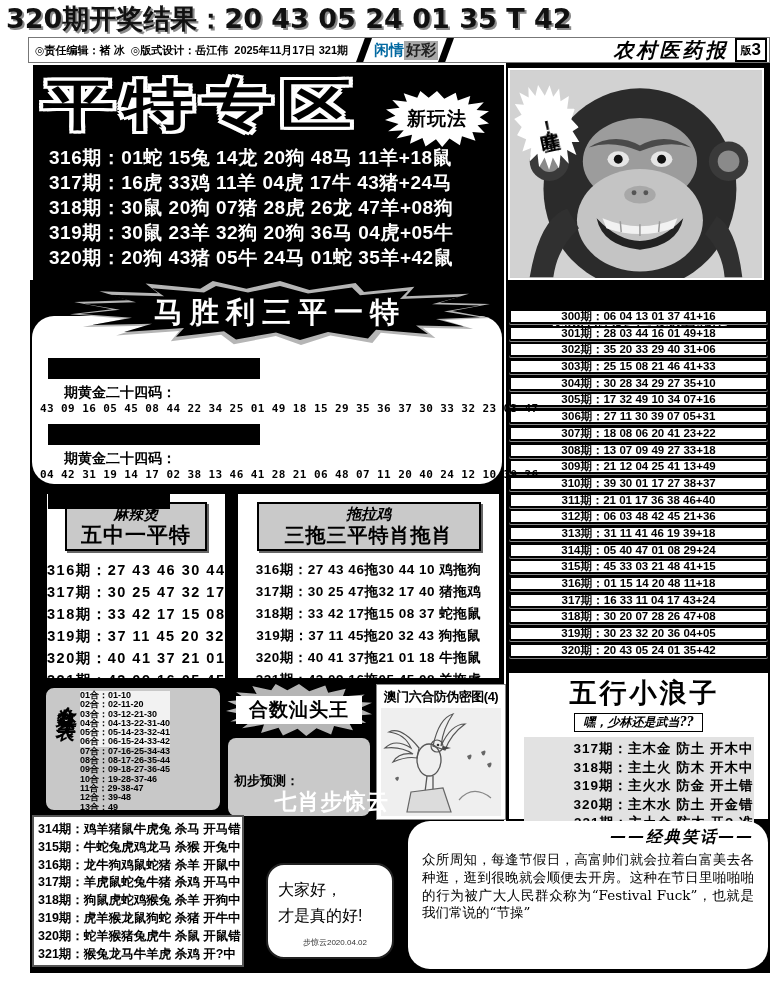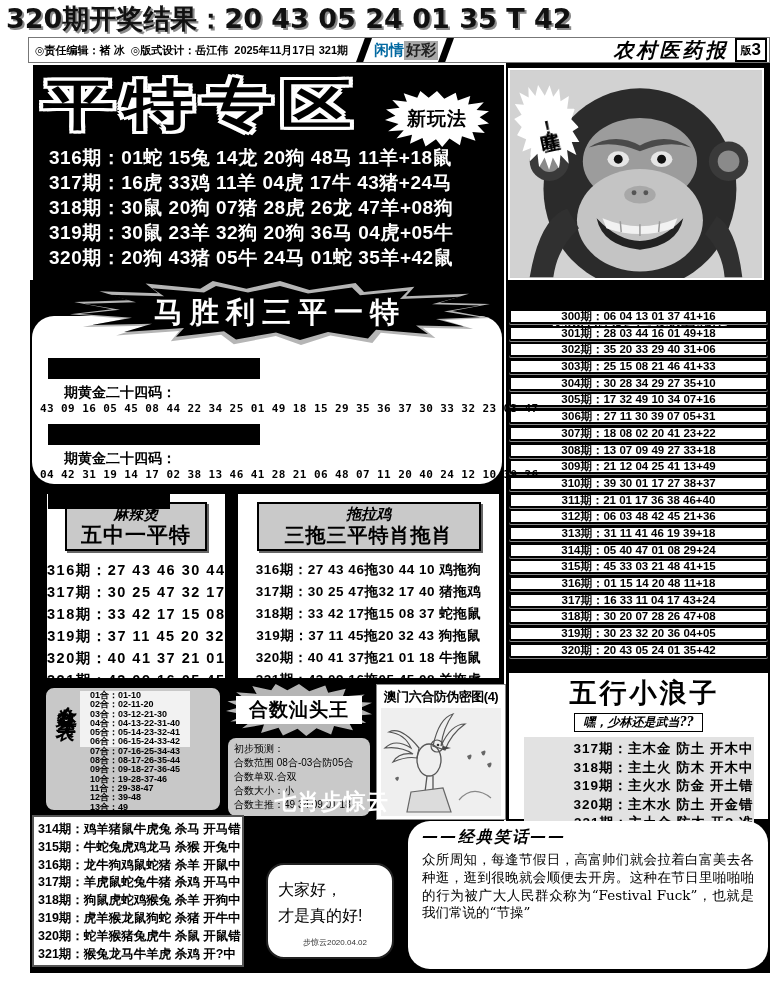--- a/index.html
+++ b/index.html
@@ -73,29 +73,29 @@
   .script-t{font-family:"DejaVu Serif","Liberation Serif",serif;font-style:italic;font-weight:bold;font-size:15px;line-height:17px;}
   .pred-title{font-size:21px;font-weight:bold;letter-spacing:1px;line-height:24px;white-space:nowrap;}
   .box-b .pred-title{font-size:20px;}
   .pred-rows{margin-top:8px;text-align:center;}
   .mala-row{font-size:14.5px;font-weight:bold;line-height:22px;letter-spacing:1.5px;white-space:nowrap;}
   .tuola-row{font-size:13.5px;font-weight:bold;line-height:22px;letter-spacing:0.5px;white-space:nowrap;}
   
   .heshu{position:absolute;left:14px;top:623px;width:178px;height:126px;background:#c8c8c8;border:2px solid #000;border-radius:10px;box-sizing:border-box;display:flex;}
   .heshu-vtitle{writing-mode:vertical-rl;text-orientation:upright;font-weight:bold;font-size:19px;font-style:italic;letter-spacing:4px;margin:2px 2px 0 6px;}
   .heshu-rows{margin-top:3px;}
-  .heshu-row{font-size:9px;font-weight:bold;line-height:9.3px;white-space:nowrap;padding:0 10px;}
+  .heshu-row{font-size:9px;font-weight:bold;line-height:9.3px;white-space:nowrap;padding:0 0;}
   .heshu-rows .heshu-row:nth-child(-n+6){background:#f2f2f2;}
   
   .shantou{position:absolute;left:196px;top:621px;width:146px;height:134px;}
   .shantou-burst{position:absolute;left:0;top:0;width:146px;height:52px;background:#b5b5b5;}
   .shantou-tbox{position:absolute;left:10px;top:12px;width:126px;height:28px;background:#fff;display:flex;align-items:center;justify-content:center;}
   .shantou-tbox span{font-size:19px;font-weight:bold;letter-spacing:1px;}
   .shantou-panel{position:absolute;left:2px;top:54px;width:142px;height:78px;background:#c9c9c9;border-radius:8px;padding:4px 0 0 6px;box-sizing:border-box;}
-  .shantou-line{font-size:10px;font-weight:normal;line-height:14px;white-space:nowrap;}
+  .shantou-line{font-size:13px;font-weight:bold;line-height:14px;white-space:nowrap;margin-top:32px;}
   
   .miti{position:absolute;left:346px;top:621px;width:130px;height:136px;background:#fff;border:1px solid #888;box-sizing:border-box;}
   .miti-title{font-size:13px;font-weight:bold;text-align:center;margin-top:3px;letter-spacing:-0.5px;white-space:nowrap;}
   .miti svg{display:block;margin:2px auto 0 auto;}
   
   .qixiao-list{position:absolute;left:2px;top:752px;width:212px;height:152px;background:#fff;border:2px solid #555;box-sizing:border-box;padding:4px 0 0 4px;}
   .qixiao-row{font-size:12.5px;font-weight:bold;line-height:17.8px;white-space:nowrap;letter-spacing:0;}
   .qixiao-title{position:absolute;left:236px;top:724px;width:132px;color:#fff;font-size:22px;font-weight:bold;letter-spacing:1px;text-align:center;white-space:nowrap;}
   .speech{position:absolute;left:236px;top:800px;width:128px;height:96px;background:#fff;border:2px solid #222;border-radius:18px;box-sizing:border-box;padding:12px 0 0 10px;}
   .speech-l1,.speech-l2{font-size:16px;line-height:26px;white-space:nowrap;}
@@ -114,21 +114,21 @@
     border-radius:2px;box-shadow:0 1px 0 #888;
   }
   
   .wuxing{position:absolute;left:479px;top:610px;width:259px;height:146px;background:#fff;box-sizing:border-box;text-align:center;}
   .wuxing-title{font-size:27px;font-weight:bold;letter-spacing:3px;margin-top:2px;padding-left:12px;}
   .wuxing-sub{display:inline-block;border:1px solid #000;font-family:"DejaVu Serif","Liberation Serif",serif;font-style:italic;font-weight:bold;font-size:12px;padding:0 8px;margin-top:2px;}
   .wuxing-panel{margin:5px auto 0 auto;width:230px;background:#e2e2e2;padding:3px 0;}
   .wuxing-row{font-size:13.5px;font-weight:bold;line-height:18.5px;letter-spacing:1px;white-space:nowrap;text-align:right;}
   
   .joke{position:absolute;left:378px;top:758px;width:360px;height:148px;background:#fff;border-radius:22px;box-sizing:border-box;padding:6px 14px 0 14px;}
-  .joke-title{text-align:left;font-family:"DejaVu Serif","Liberation Serif",serif;font-style:italic;font-weight:bold;font-size:16px;letter-spacing:2px;}
+  .joke-title{text-align:right;font-family:"DejaVu Serif","Liberation Serif",serif;font-style:italic;font-weight:bold;font-size:16px;letter-spacing:2px;}
   .joke-text{font-family:"DejaVu Serif","Liberation Serif",serif;font-size:13.5px;line-height:1.32;margin-top:3px;text-align:justify;}
 </style>
 </head>
 <body>
 
 <div class="result-line">320期开奖结果：20 43 05 24 01 35 T 42</div>
 
 <div class="info-bar">
   <span class="meta">◎责任编辑：褚 冰</span>
   <span class="meta">◎版式设计：岳江伟</span>
@@ -311,21 +311,21 @@
 
   <div class="ssq-title">双色球走势分析</div>
   <div class="ssq-rows">
       <div class="ssq-row">300期：06 04 13 01 37 41+16</div>
       <div class="ssq-row">301期：28 03 44 16 01 49+18</div>
       <div class="ssq-row">302期：35 20 33 29 40 31+06</div>
       <div class="ssq-row">303期：25 15 08 21 46 41+33</div>
       <div class="ssq-row">304期：30 28 34 29 27 35+10</div>
       <div class="ssq-row">305期：17 32 49 10 34 07+16</div>
       <div class="ssq-row">306期：27 11 30 39 07 05+31</div>
-      <div class="ssq-row">307期：18 08 02 20 41 23+22</div>
+      <div class="ssq-row">307期：18 08 06 20 41 23+22</div>
       <div class="ssq-row">308期：13 07 09 49 27 33+18</div>
       <div class="ssq-row">309期：21 12 04 25 41 13+49</div>
       <div class="ssq-row">310期：39 30 01 17 27 38+37</div>
       <div class="ssq-row">311期：21 01 17 36 38 46+40</div>
       <div class="ssq-row">312期：06 03 48 42 45 21+36</div>
       <div class="ssq-row">313期：31 11 41 46 19 39+18</div>
       <div class="ssq-row">314期：05 40 47 01 08 29+24</div>
       <div class="ssq-row">315期：45 33 03 21 48 41+15</div>
       <div class="ssq-row">316期：01 15 14 20 48 11+18</div>
       <div class="ssq-row">317期：16 33 11 04 17 43+24</div>

